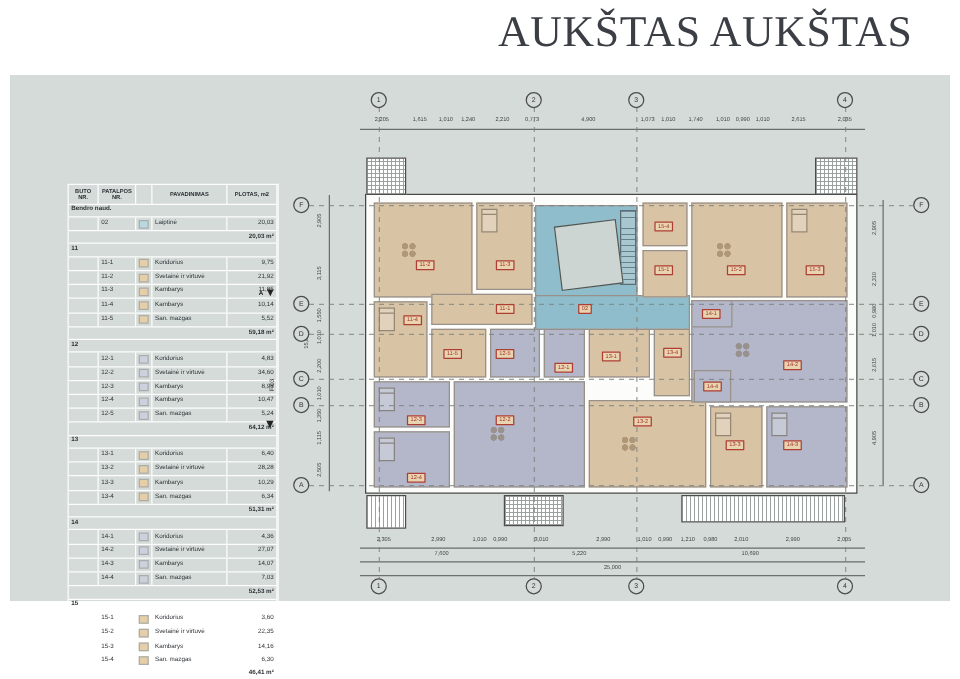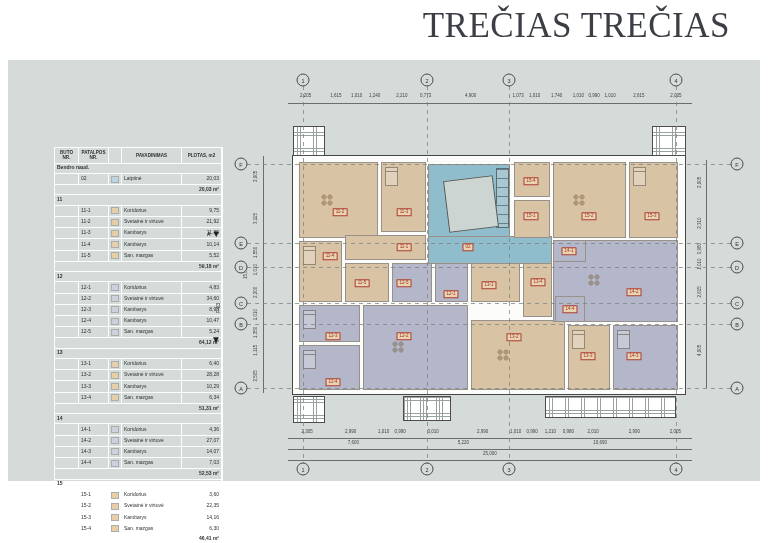--- a/index.html
+++ b/index.html
@@ -65,21 +65,21 @@
             writing-mode:vertical-rl;transform:rotate(180deg);}
   #marker-f-tri{position:absolute;left:203px;top:274px;z-index:6;font-size:10px;color:#222;}
   
   #footer{position:absolute;left:0;top:481px;width:768px;height:62px;background:#fff;}
 </style>
 </head>
 <body>
 
 <div id="page">
 
-  <div id="title">TREČIAS TREČIAS</div>
+  <div id="title">AUKŠTAS AUKŠTAS</div>
 
   <div id="panel">
     <div id="area-table">
         <div class="t-row t-head">
           <div class="t-cell c1">BUTO NR.</div>
           <div class="t-cell c2">PATALPOS NR.</div>
           <div class="t-cell c3"></div>
           <div class="t-cell c4">PAVADINIMAS</div>
           <div class="t-cell c5">PLOTAS, m2</div>
         </div>

